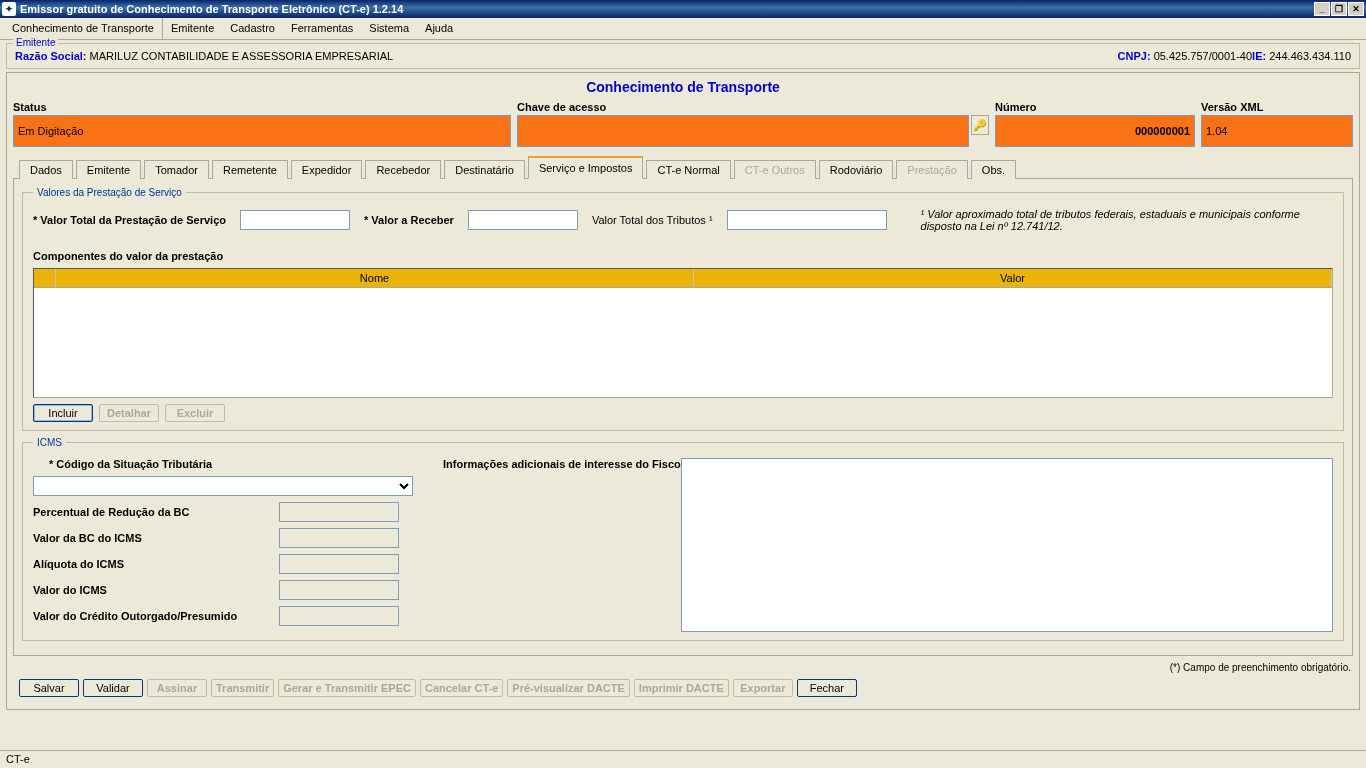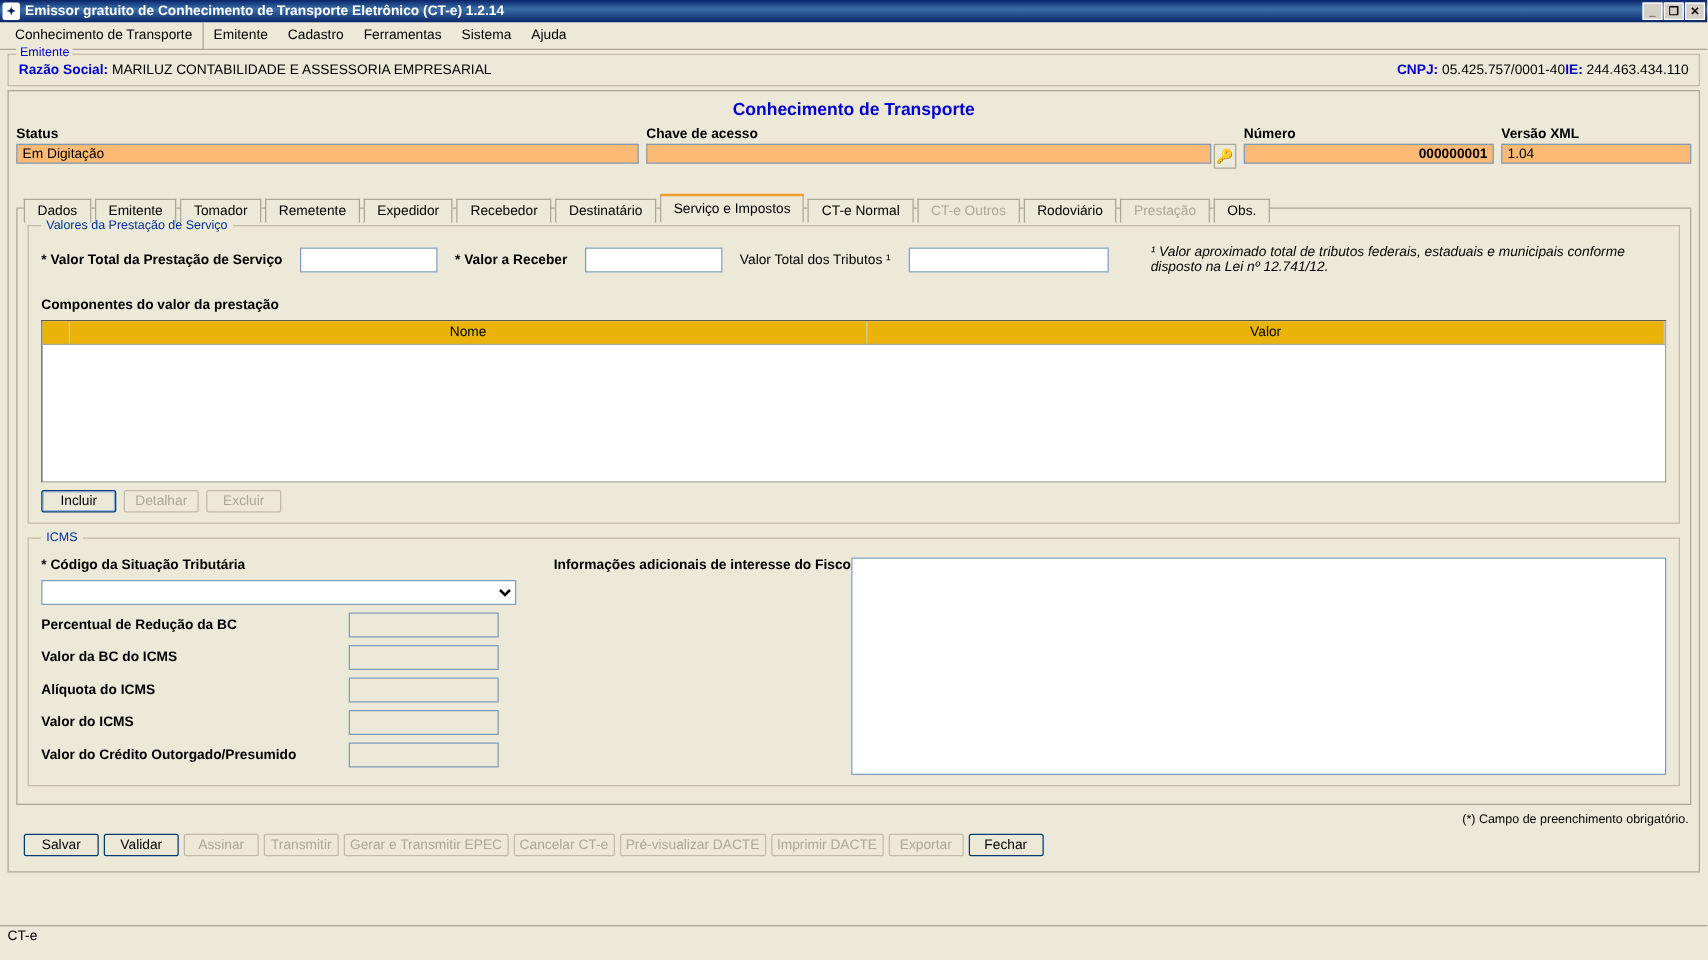--- a/index.html
+++ b/index.html
@@ -23,25 +23,25 @@
 .emitente-strip .label { color: #0000cc; font-weight: bold; }
 
 
 .mainframe { margin: 0 6px 4px 6px; border: 1px solid #aca899; padding: 4px 6px 6px 6px; }
 .main-title { text-align: center; color: #0000cc; font-weight: bold; font-size: 14px; padding: 2px 0 6px 0; }
 
 
 .status-row { display: flex; gap: 6px; margin-bottom: 8px; }
 .field-col { display: flex; flex-direction: column; gap: 2px; }
 .field-col label { font-weight: bold; }
-.field-col input { height: 16px; border: 1px solid #7f9db9; padding: 2px 4px; background: #fdba74; }
+.field-col input { height: 32px; border: 1px solid #7f9db9; padding: 2px 4px; background: #f97316; }
 
 
 .tabs { display: flex; align-items: flex-end; border-bottom: 1px solid #aca899; gap: 3px; padding-left: 6px; }
-.tab { border: 1px solid #aca899; border-bottom: none; background: #ece9d8; padding: 3px 10px; cursor: default; position: relative; top: 12px; }
+.tab { border: 1px solid #aca899; border-bottom: none; background: #ece9d8; padding: 3px 10px; cursor: default; position: relative; top: 1px; }
 .tab.active { background: #ece9d8; border-top: 2px solid #f0a030; padding-top: 4px; padding-bottom: 4px; z-index: 2; border-bottom: 1px solid #ece9d8; }
 .tab.disabled { color: #aca899; }
 
 .tab-body { border: 1px solid #aca899; border-top: none; padding: 8px; }
 
 fieldset.group { border: 1px solid #c0bca8; padding: 10px 10px 8px 10px; margin-bottom: 6px; position: relative; }
 fieldset.group > legend { padding: 0 4px; color: #003399; font-size: 10px; }
 
 .valores-row { display: flex; align-items: center; gap: 14px; margin-bottom: 18px; }
 .valores-row label { font-weight: bold; }
@@ -53,38 +53,38 @@
 .table { border: 1px inset #aca899; background: #fff; height: 130px; }
 .table-header { display: flex; background: #eab308; border-bottom: 1px solid #aca899; }
 .table-header .th { border-right: 1px solid #cac7b8; padding: 3px 6px; text-align: center; }
 .th1 { width: 22px; }
 .th2 { flex: 1; }
 .th3 { flex: 1; }
 
 .btnrow { margin-top: 6px; display: flex; gap: 6px; }
 .btn { border: 1px solid #003c74; background: #ece9d8; padding: 2px 4px; min-width: 60px; cursor: default; border-radius: 2px; }
 .btn.focus { border: 1px solid #003c74; box-shadow: inset 0 0 0 1px #98b5e2; }
-.btn.disabled { color: #aca899; border-color: #c0bca8; }
+.btn.disabled { color: #aca899; border-color: #c0bca8; font-weight: bold; }
 
 
 .icms-grid { display: flex; gap: 20px; }
 .icms-left { width: 390px; }
 .icms-left .fr { display: flex; align-items: center; margin-bottom: 6px; gap: 6px; }
 .icms-left .fr label { width: 240px; font-weight: bold; }
 .icms-left select { width: 380px; height: 20px; border: 1px solid #7f9db9; background: #fff; }
 .icms-left input { width: 120px; height: 20px; border: 1px solid #7f9db9; background: #ece9d8; padding: 2px 4px; }
 .icms-right { flex: 1; display: flex; flex-direction: row; }
 .icms-right label { font-weight: bold; margin-bottom: 2px; }
 .icms-right textarea { flex: 1; min-height: 150px; border: 1px solid #7f9db9; background: #fff; resize: none; }
 
 .footer-note { text-align: right; font-size: 10px; margin: 6px 2px; }
 
 .bottom-btns { display: flex; gap: 4px; padding: 0 6px 6px 6px; }
 
-.statusbar { position: absolute; bottom: 0; left: 0; right: 0; height: 28px; background: #ece9d8; border-top: 1px solid #aca899; padding: 2px 6px; }
+.statusbar { position: absolute; bottom: 0; left: 0; right: 0; height: 18px; background: #ece9d8; border-top: 1px solid #aca899; padding: 2px 6px; }
 
 .key-icon { width: 18px; height: 20px; display: inline-flex; align-items: center; justify-content: center; border: 1px solid #aca899; background: #ece9d8; color: #888; font-size: 11px; }
 </style>
 </head>
 <body>
 
 <div class="titlebar">
   <span class="icon">✦</span>
   <span class="title">Emissor gratuito de Conhecimento de Transporte Eletrônico (CT-e) 1.2.14</span>
   <span class="winbtn">_</span>
@@ -189,21 +189,21 @@
         <button class="btn disabled">Detalhar</button>
         <button class="btn disabled">Excluir</button>
       </div>
     </fieldset>
 
     <fieldset class="group">
       <legend>ICMS</legend>
       <div class="icms-grid">
         <div class="icms-left">
           <div class="fr" style="flex-direction:column; align-items:flex-start;">
-            <label style="width:auto;">* Código da Situação Tributária</label>
+            <label style="width:auto;margin-left:16px;">* Código da Situação Tributária</label>
             <select><option></option></select>
           </div>
           <div class="fr">
             <label>Percentual de Redução da BC</label>
             <input disabled="" style="">
           </div>
           <div class="fr">
             <label>Valor da BC do ICMS</label>
             <input disabled="" style="">
           </div>

